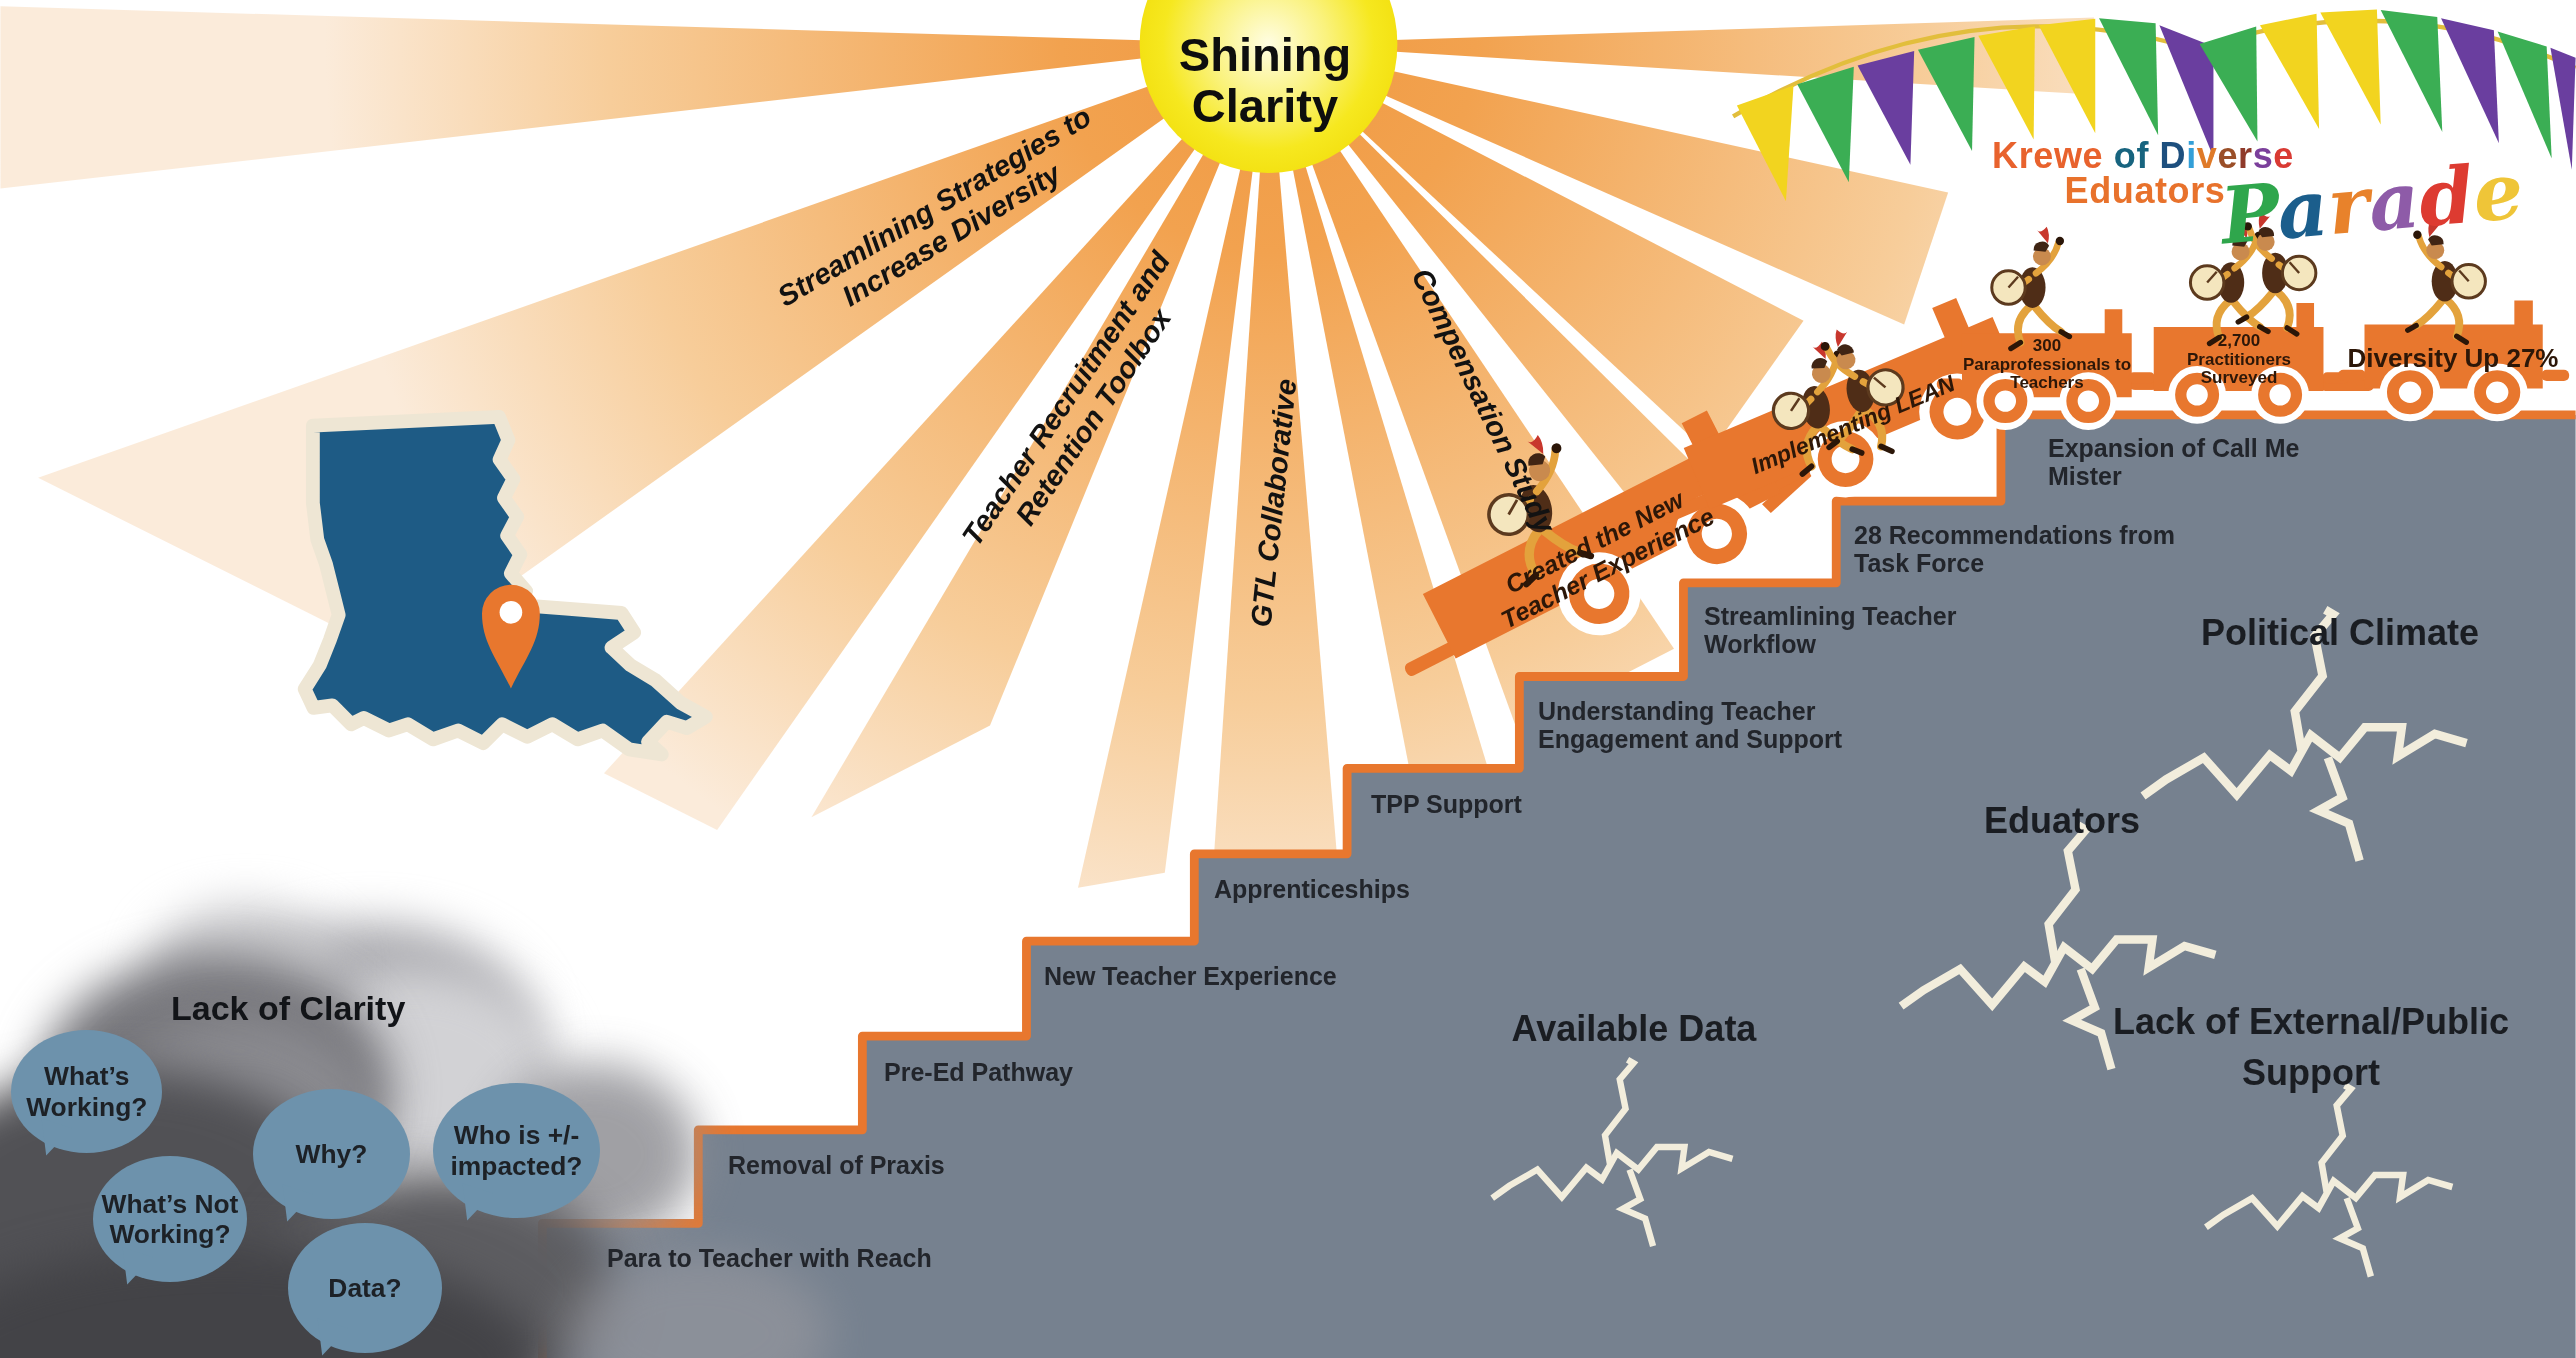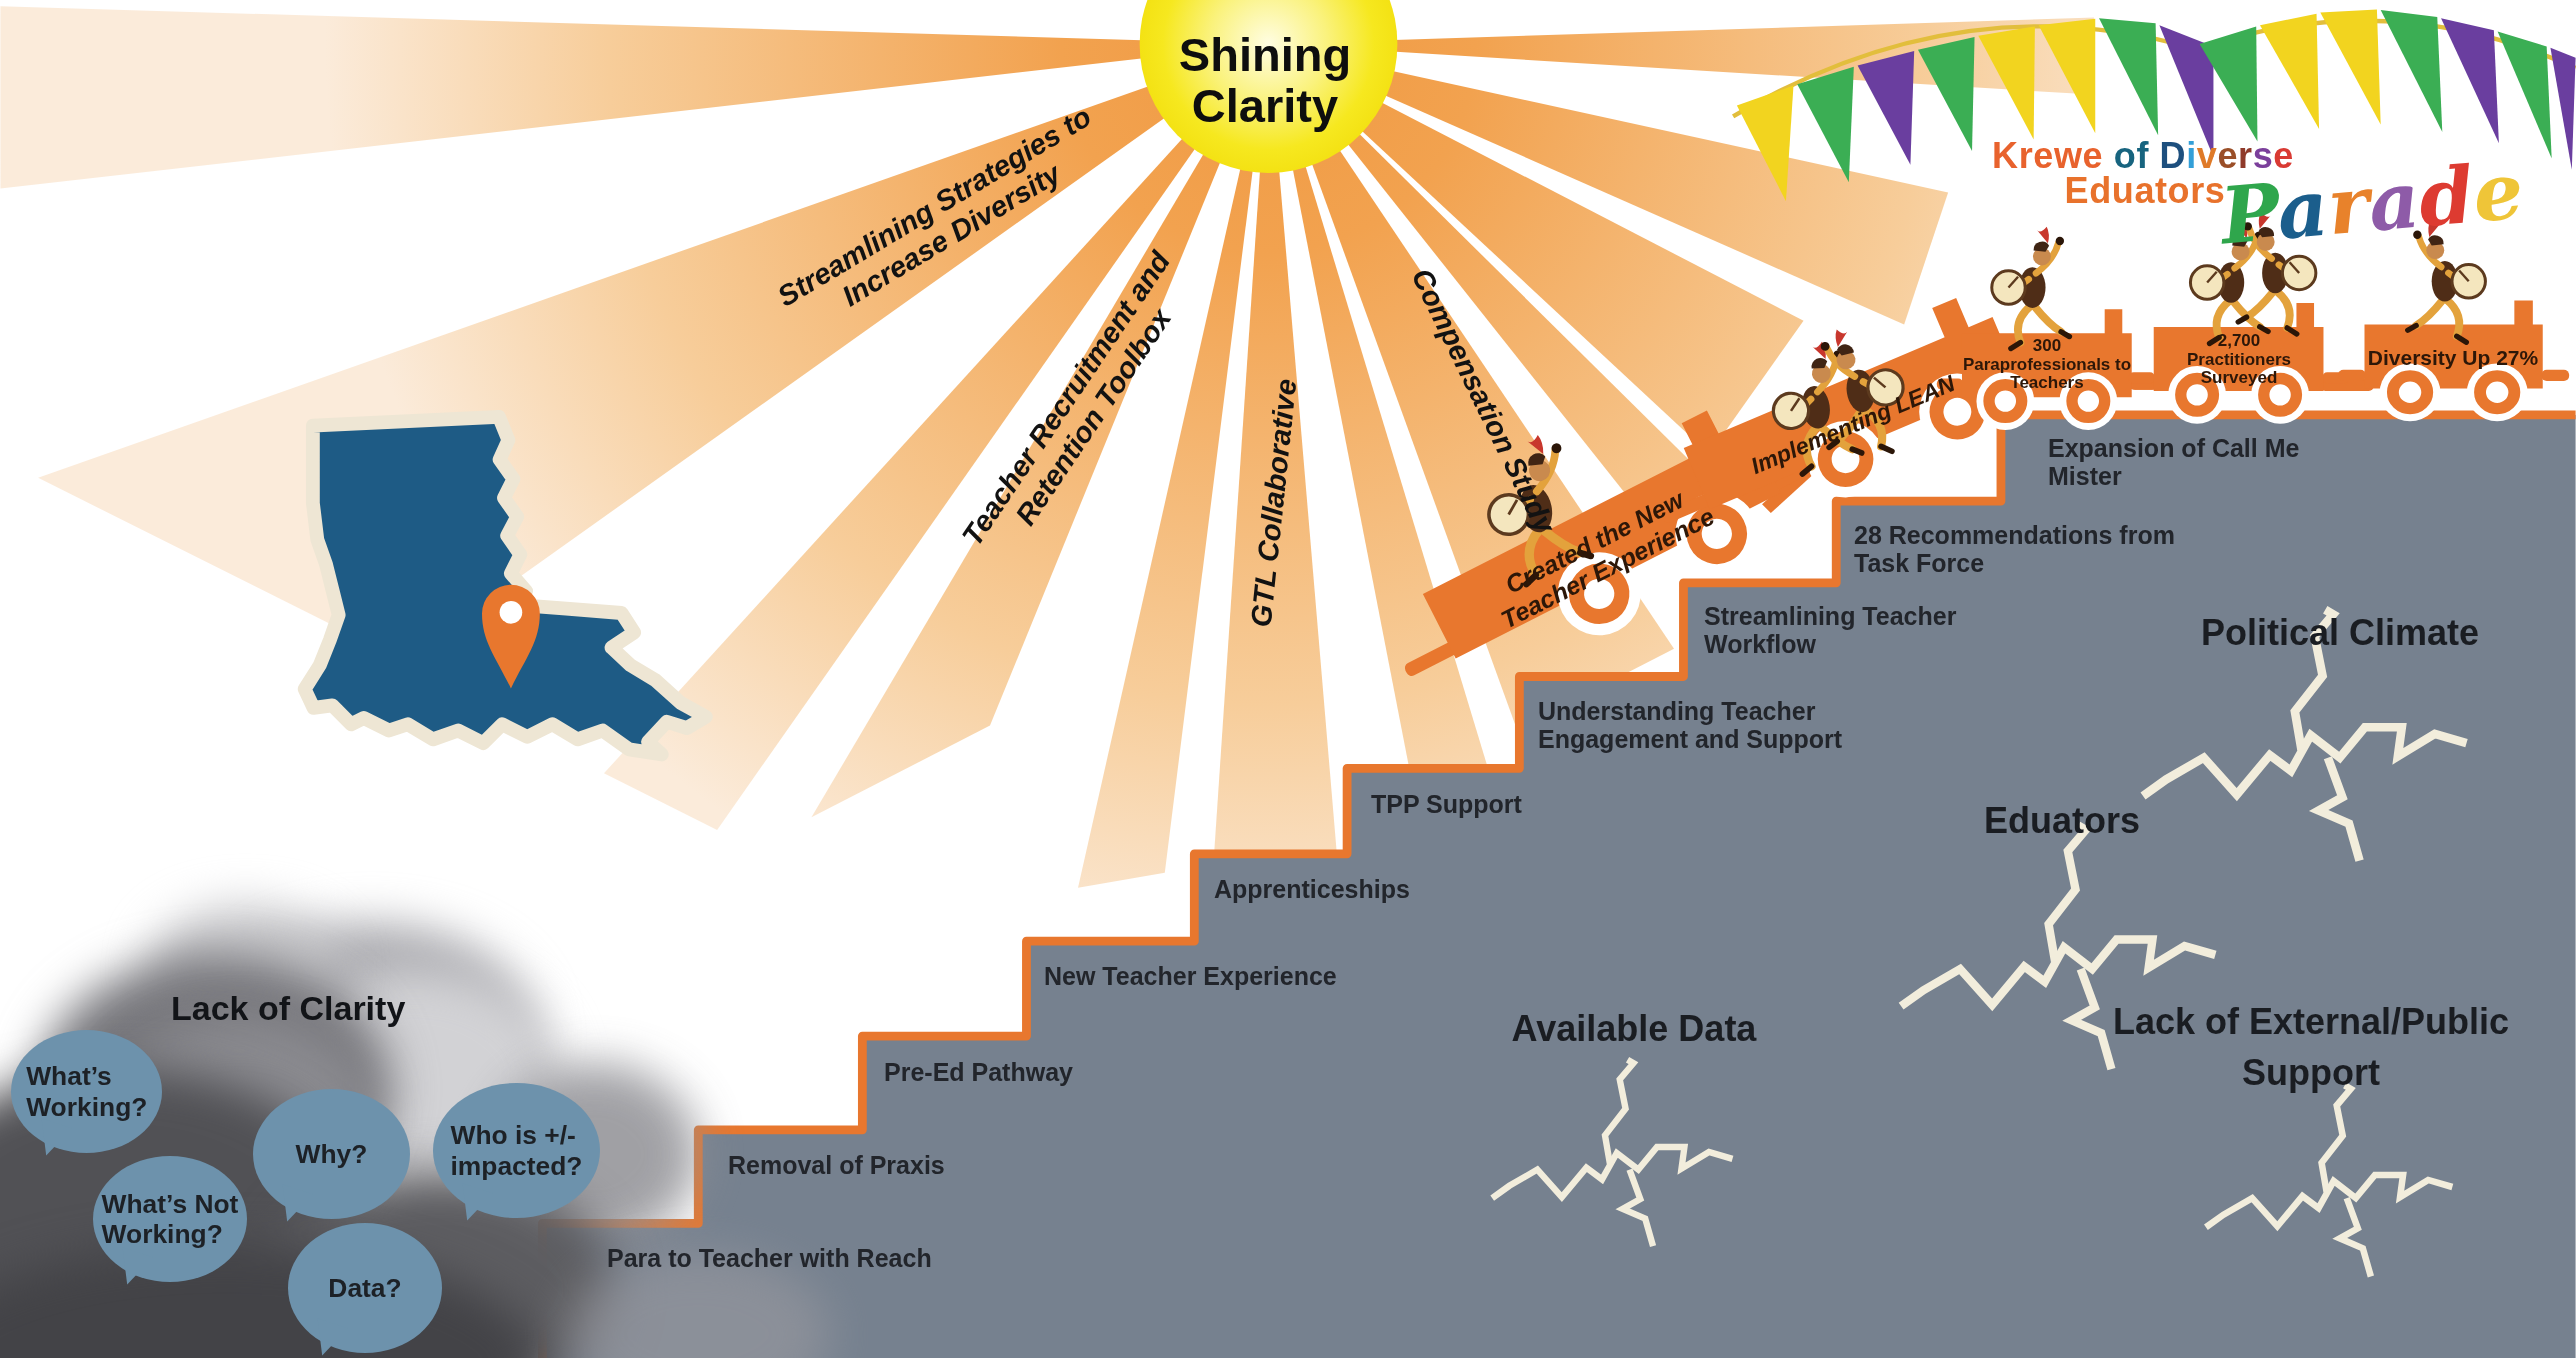--- a/index.html
+++ b/index.html
@@ -21,34 +21,34 @@
   .step-label{position:absolute;font-size:25px;font-weight:bold;line-height:1.12;color:#22252b;
               white-space:nowrap;z-index:4}
 
   .obstacle{position:absolute;font-size:36px;font-weight:bold;color:#1a1d22;text-align:center;
             line-height:1.42;white-space:nowrap;z-index:4;transform:translate(-50%,-50%)}
 
   .wagon-label{position:absolute;font-weight:bold;color:#2d1708;text-align:center;z-index:4;white-space:nowrap}
   .wl-big{font-size:25px;font-style:italic;line-height:1.15}
   .wl-mid{font-size:23px;font-style:italic}
   .wl-small{font-size:17px;line-height:1.1}
-  .wl-wide{font-size:21px}
+  .wl-wide{font-size:26px}
 
   .krewe{position:absolute;font-weight:bold;font-size:36px;letter-spacing:0.6px;white-space:nowrap;
          z-index:4;transform:translate(-50%,-50%)}
   .parade-script{position:absolute;font-family:"DejaVu Serif",serif;font-style:italic;font-weight:bold;
          font-size:78px;white-space:nowrap;z-index:4}
 
   .puff{position:absolute;border-radius:50%;filter:blur(22.6px);z-index:2}
 
   .cloud-title{position:absolute;left:171px;top:989px;font-size:34px;font-weight:bold;color:#121418;
                white-space:nowrap;z-index:4}
 
   .bubble{position:absolute;background:var(--bubble);border-radius:50%;display:flex;align-items:center;
-          justify-content:center;text-align:left;color:#1d2126;font-weight:bold;font-size:26.4px;
+          justify-content:center;text-align:center;color:#1d2126;font-weight:bold;font-size:26.4px;
           line-height:1.14;z-index:3}
   .bubble::after{content:"";position:absolute;bottom:-19px;left:21.4px;width:0;height:0;
           border:16.4px solid transparent;border-top:34px solid var(--bubble);transform:rotate(18deg)}
 
   
   .f-orange{fill:var(--orange)}
   .f-gray{fill:var(--stair)}
   .limb{stroke:#e3a23c;stroke-width:13;fill:none;stroke-linecap:round}
   .arm{stroke:#e3a23c;stroke-width:11;fill:none;stroke-linecap:round}
   .foot{stroke:#2b1608;stroke-width:9;fill:none;stroke-linecap:round}

